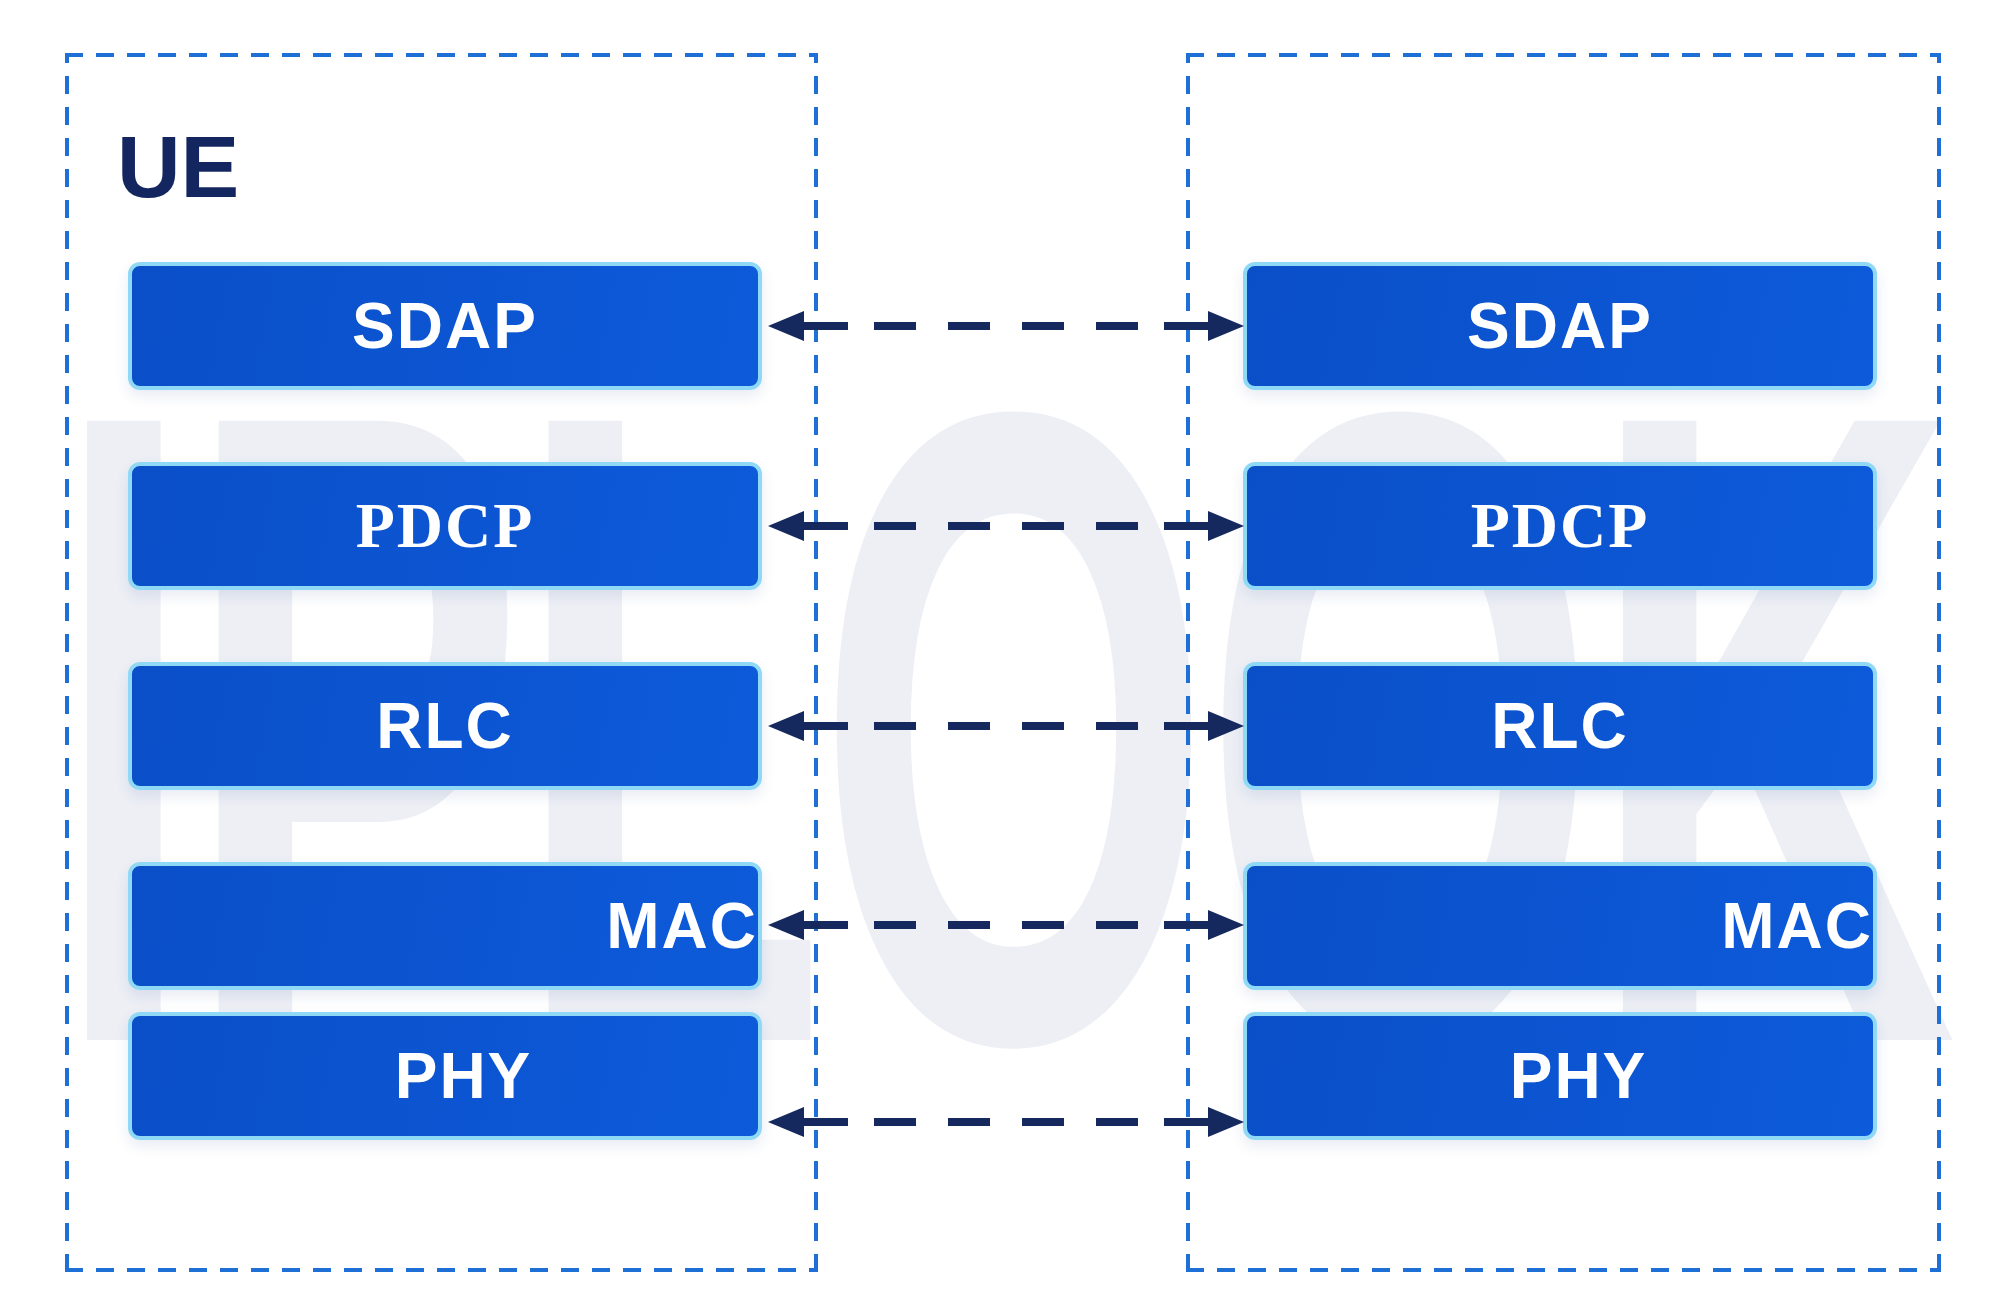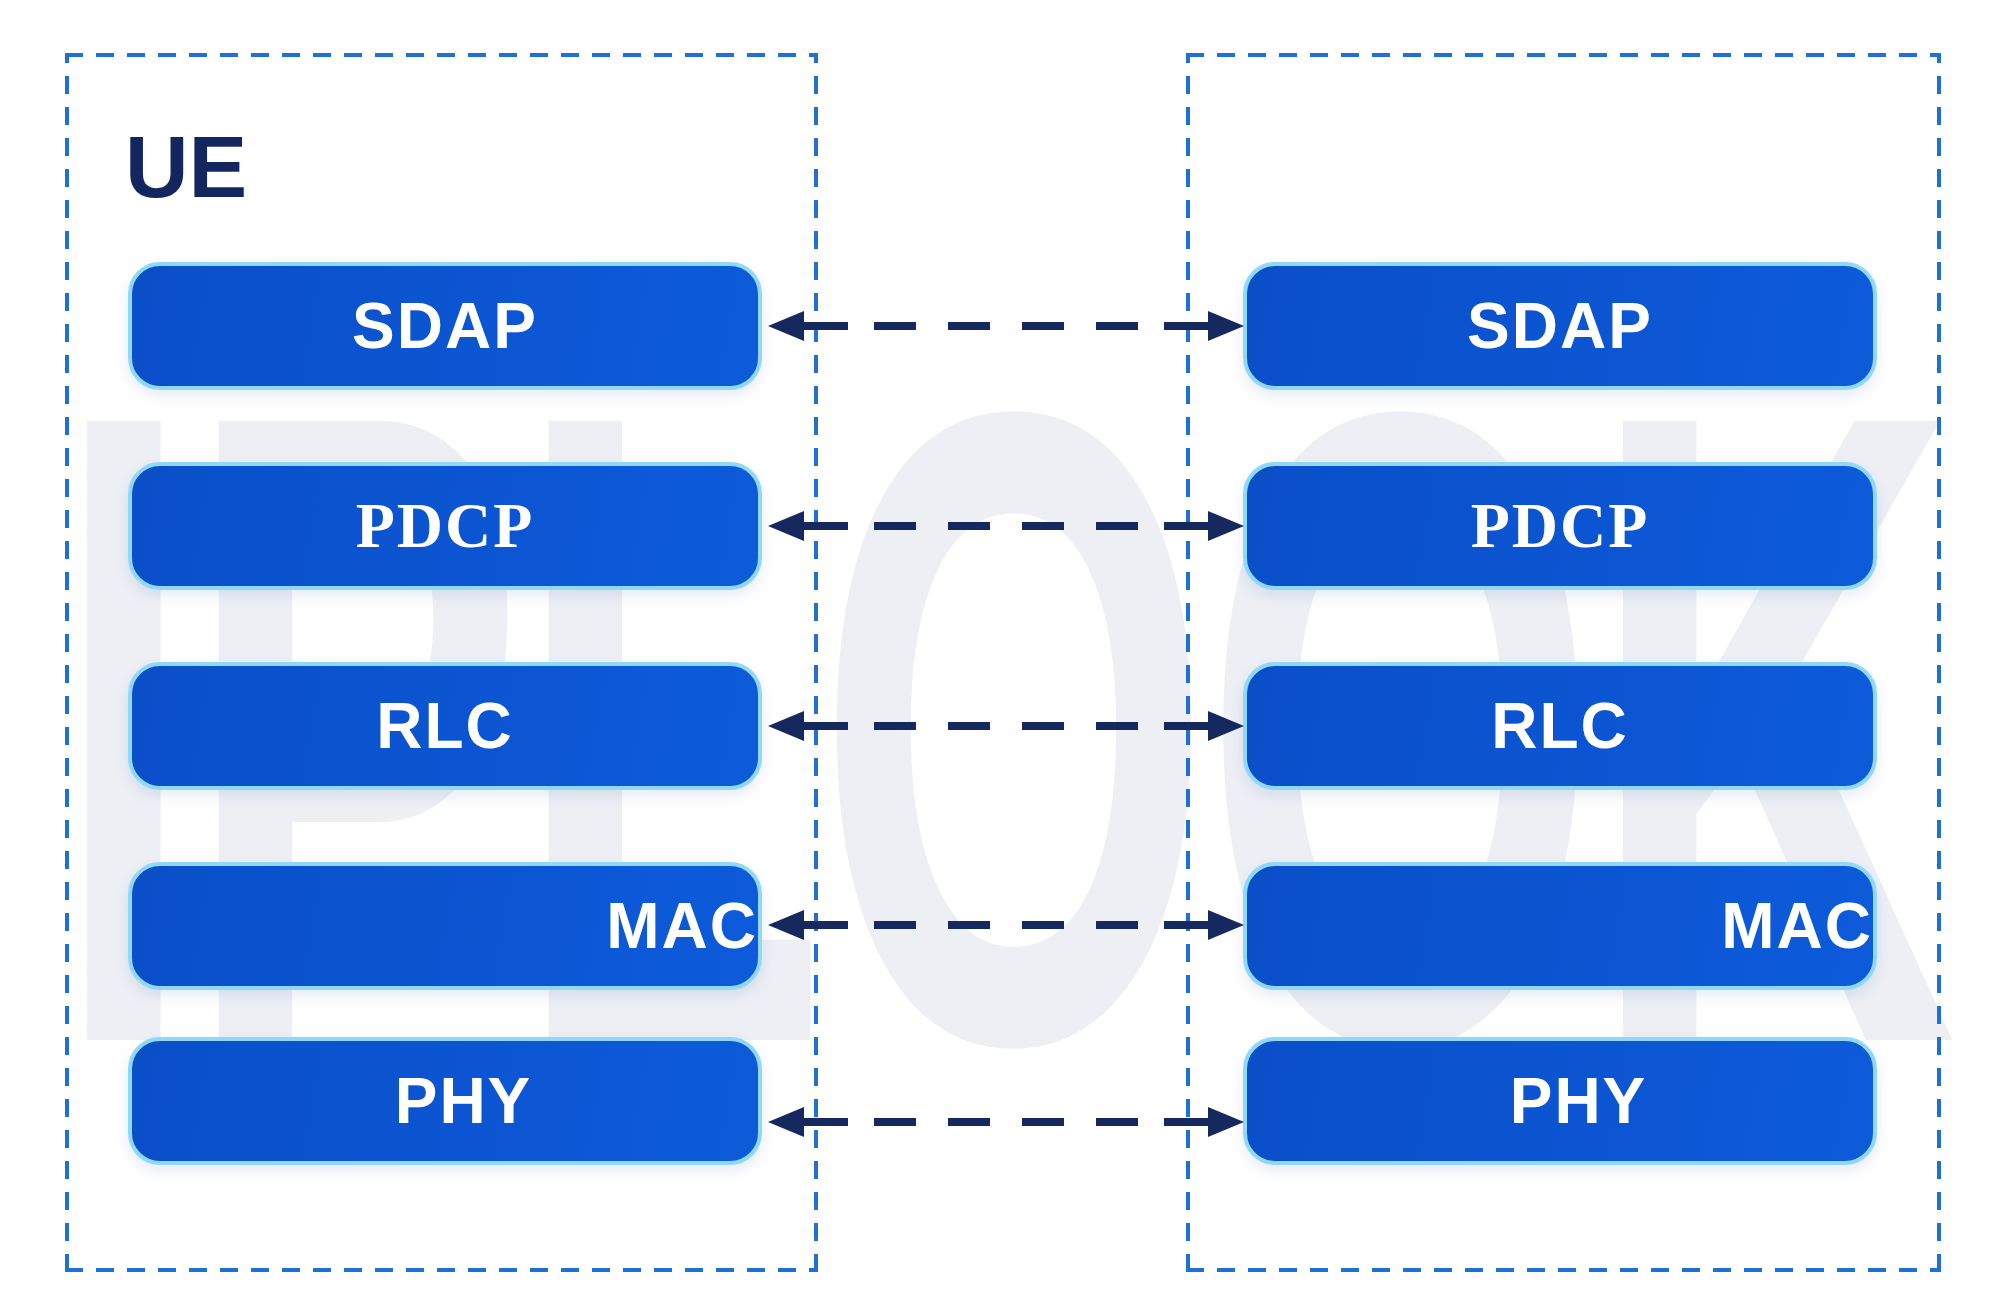--- a/index.html
+++ b/index.html
@@ -41,57 +41,57 @@
       repeating-linear-gradient(0deg,  #1e6fd6 0 18px, transparent 18px 31px);
     background-size: 100% 4px, 100% 4px, 4px 100%, 4px 100%;
     background-position: 0 0, 0 100%, 0 0, 100% 0;
     background-repeat: no-repeat;
   }
   .panel-ue  { left: 65px;   width: 753px; }
   .panel-gnb { left: 1186px; width: 755px; }
 
   .panel-title {
     position: absolute;
-    left: 60px;
+    left: 52px;
     top: 70px;
     font-size: 88px;
     font-weight: 800;
     color: #13265f;
     line-height: 1;
     letter-spacing: 0px;
   }
 
   
   .layer-box {
     position: absolute;
     width: 634px;
     height: 128px;
     box-sizing: border-box;
     border: 4px solid #8fd9f7;
-    border-radius: 32px;
+    border-radius: 12px;
     background: linear-gradient(100deg, #0a4fc8 0%, #0c55d2 55%, #0d5bda 100%);
     display: flex;
     align-items: center;
     justify-content: center;
     box-shadow: 0 6px 14px rgba(20, 60, 140, 0.10);
   }
   .panel-ue  .layer-box { left: 63px; }
   .panel-gnb .layer-box { left: 57px; }
   .layer-box .label {
     color: #ffffff;
     font-size: 64px;
     font-weight: 700;
     letter-spacing: 2px;
     line-height: 1;
   }
   .pos-0 { top: 209px; }
   .pos-1 { top: 409px; font-family: Liberation Serif, serif; }
   .pos-2 { top: 609px; }
   .pos-3 { top: 809px; justify-content: flex-end; }
-  .pos-4 { top: 984px; padding-left: 37px; }
+  .pos-4 { top: 959px; padding-left: 37px; }
 
   
   .arrow {
     position: absolute;
     left: 768px;
     width: 476px;
     height: 30px;
     display: flex;
     align-items: center;
     z-index: 2;

